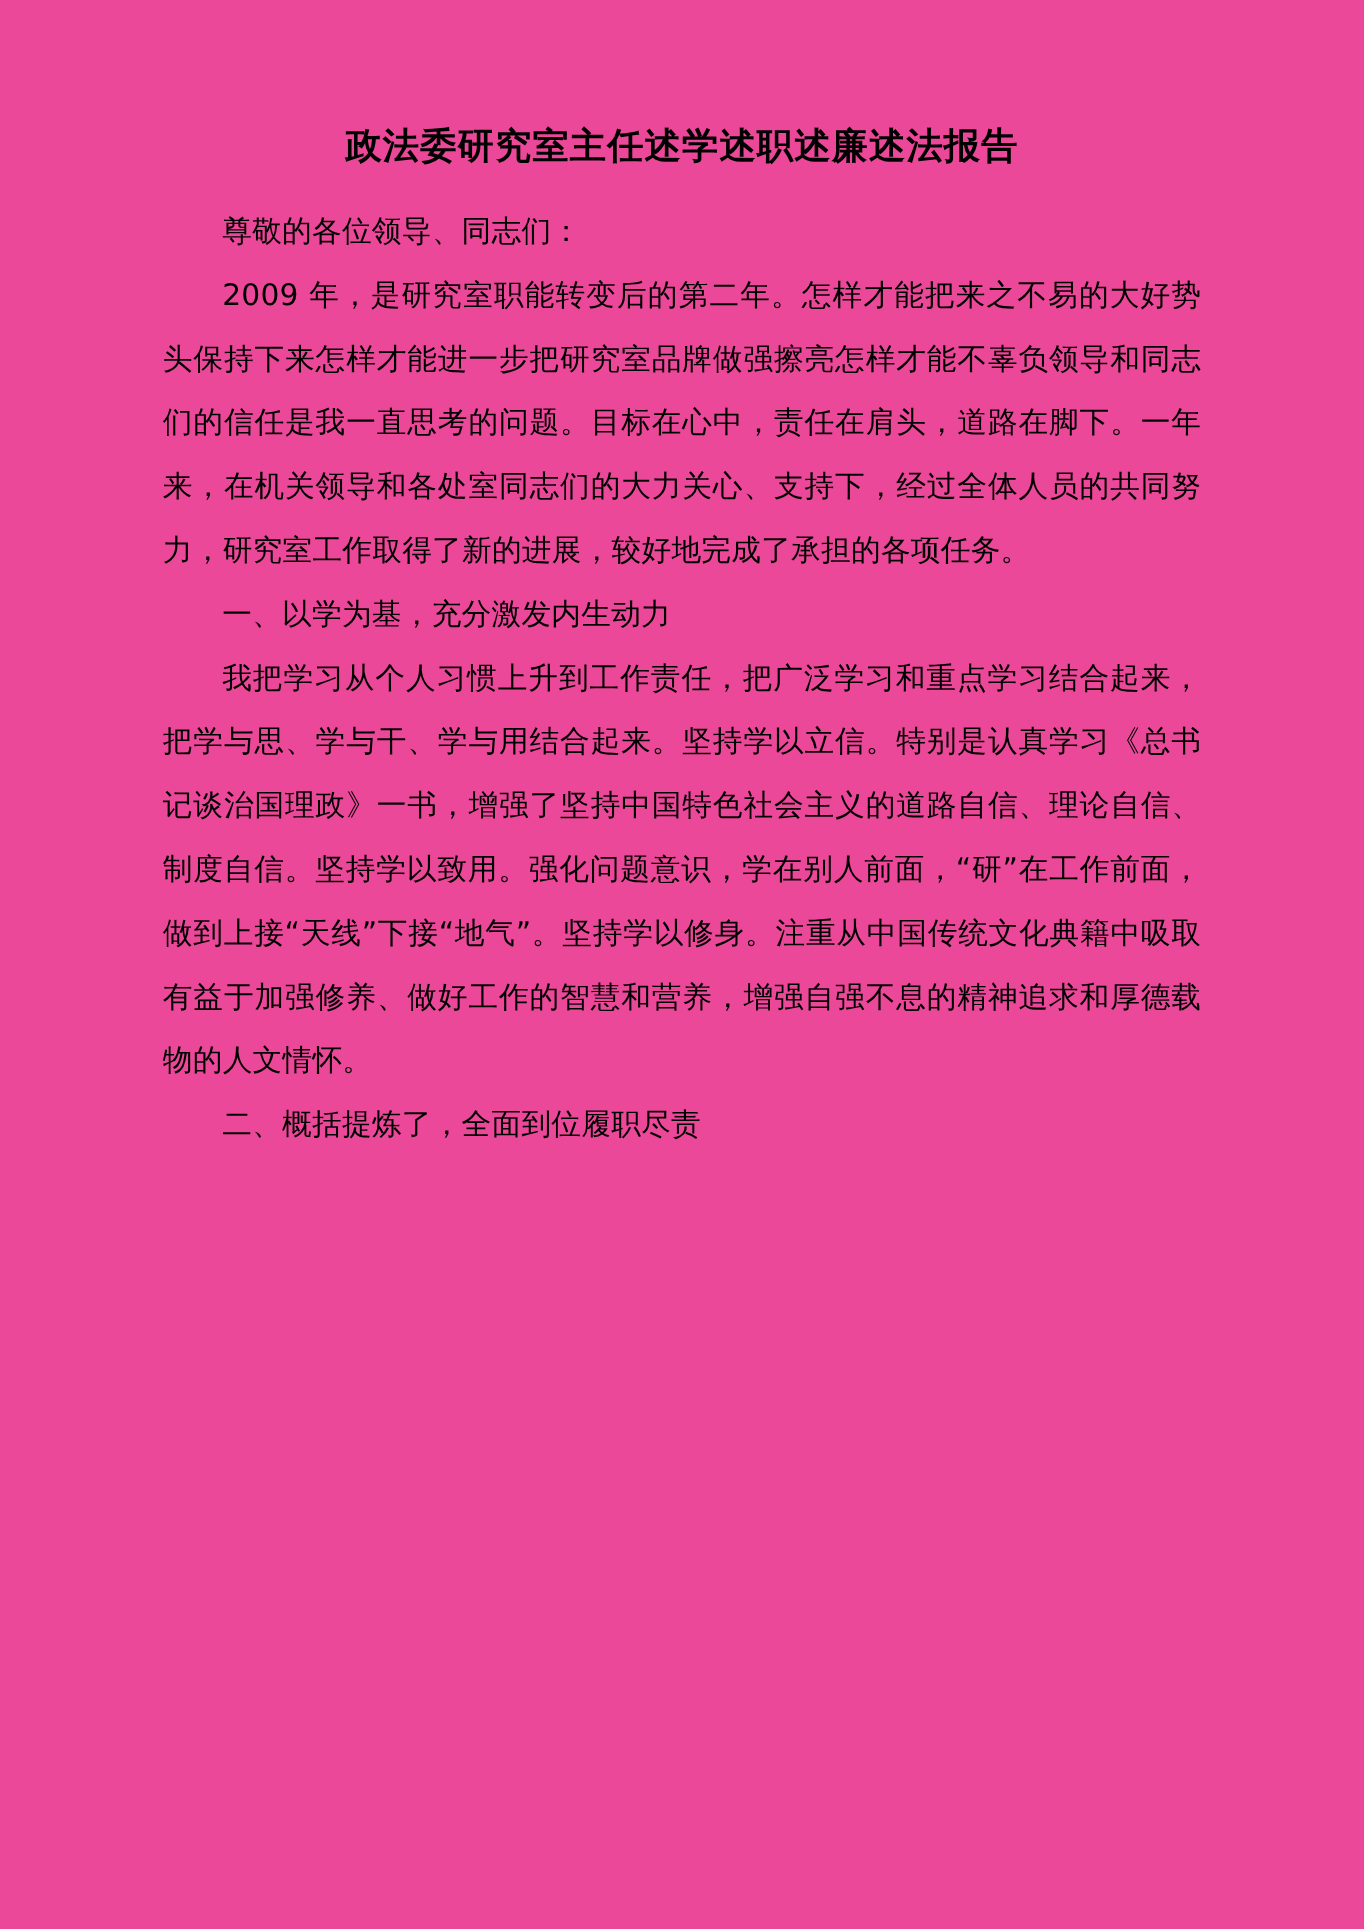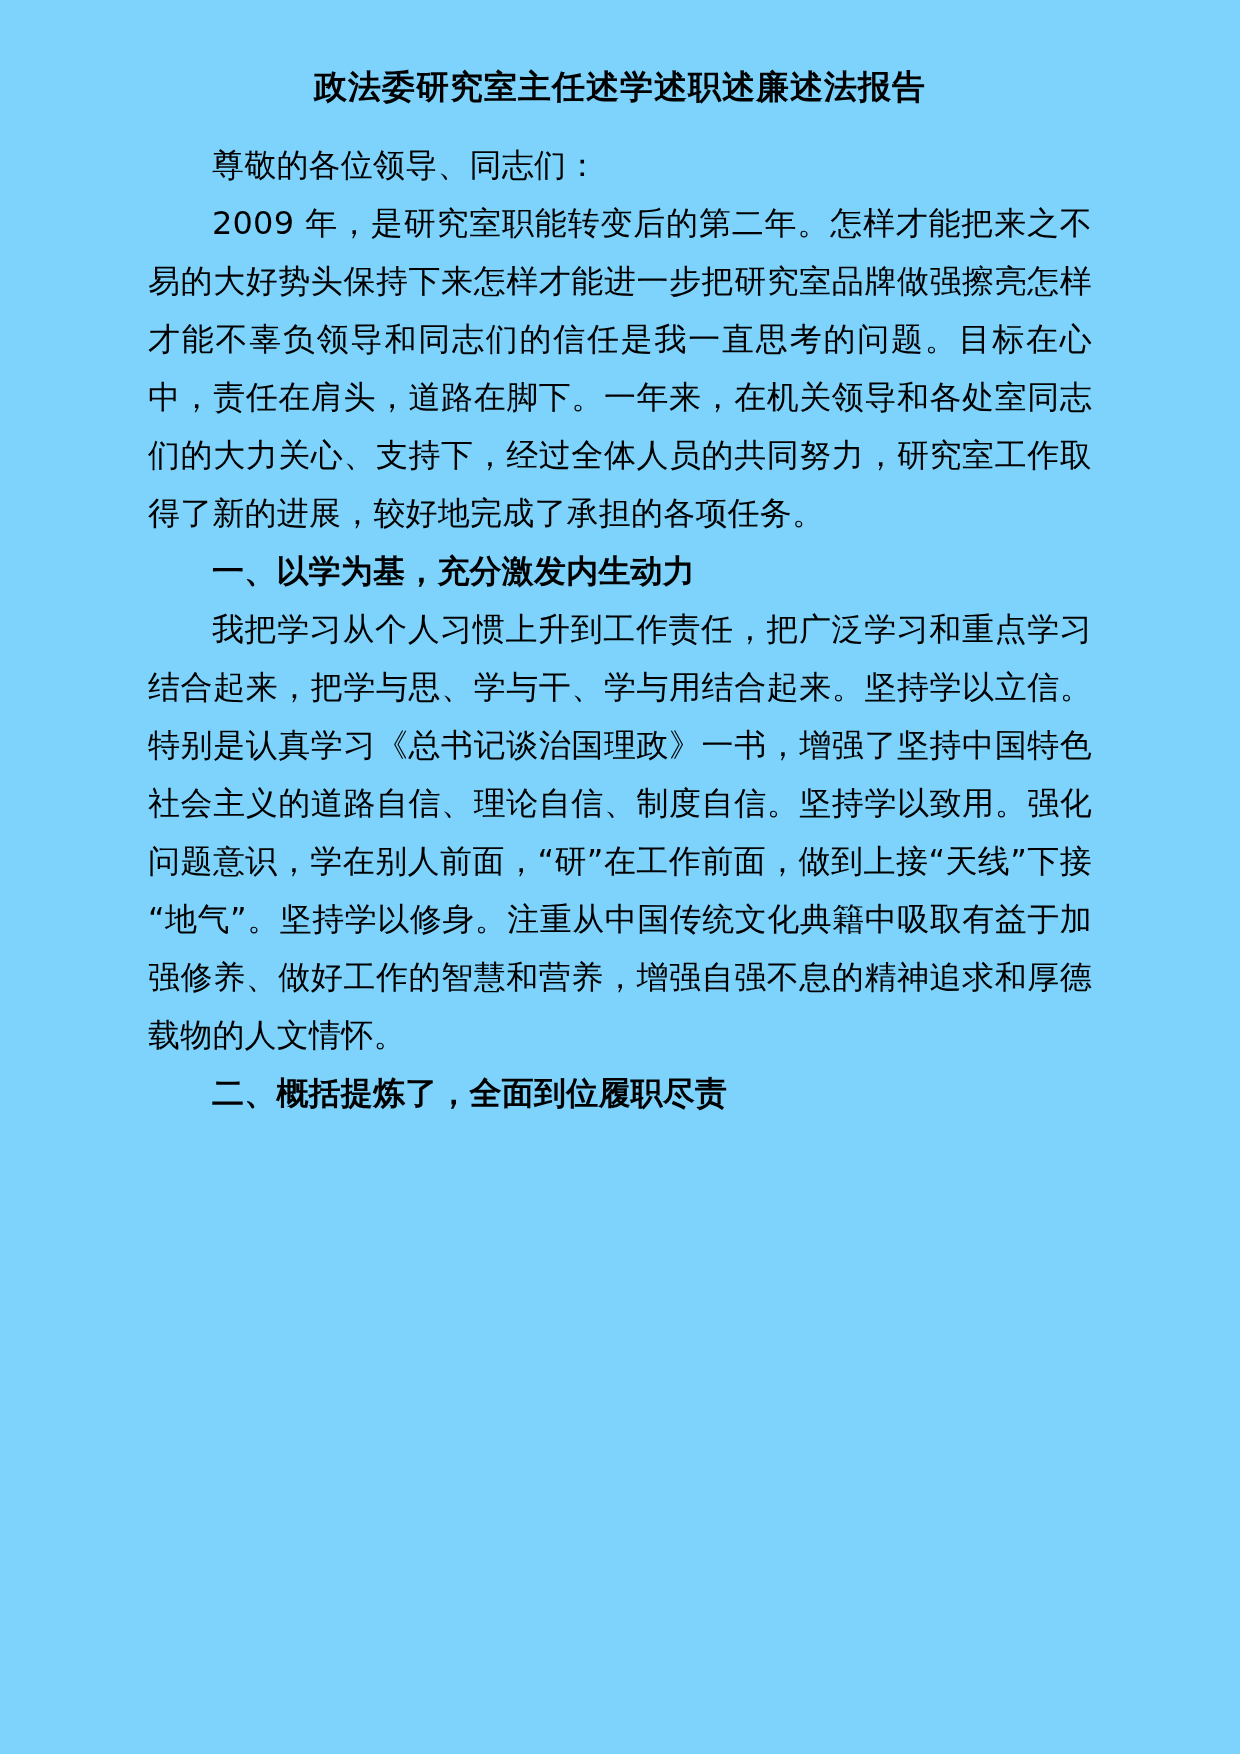--- a/index.html
+++ b/index.html
@@ -11,43 +11,42 @@
     width: 1240px;
     height: 1754px;
     font-family: "DejaVu Sans", "Liberation Sans", sans-serif;
     color: #000000;
     overflow: hidden;
   }
   .page {
     box-sizing: border-box;
     width: 1240px;
     height: 1754px;
-    padding: 64px 148px 60px 148px;
-    background: #7dd3fc;
+    padding: 110px 148px 60px 148px;
+    background: #ec4899;
   }
   .doc-title {
     font-size: 33px;
     font-weight: bold;
     text-align: center;
     letter-spacing: 1px;
     margin: 0 0 26px 0;
     line-height: 1.4;
   }
   .para {
-    font-size: 32px;
+    font-size: 27px;
     line-height: 58px;
     text-align: justify;
     text-justify: inter-ideograph;
     margin: 0;
     text-indent: 2em;
     letter-spacing: 0.2px;
   }
   .para.heading-para {
     text-indent: 2em;
-    font-weight: bold;
   }
 </style>
 </head>
 <body>
 
 <div class="page">
 
   <h1 class="doc-title">政法委研究室主任述学述职述廉述法报告</h1>
 
   <p class="para">尊敬的各位领导、同志们：</p>

